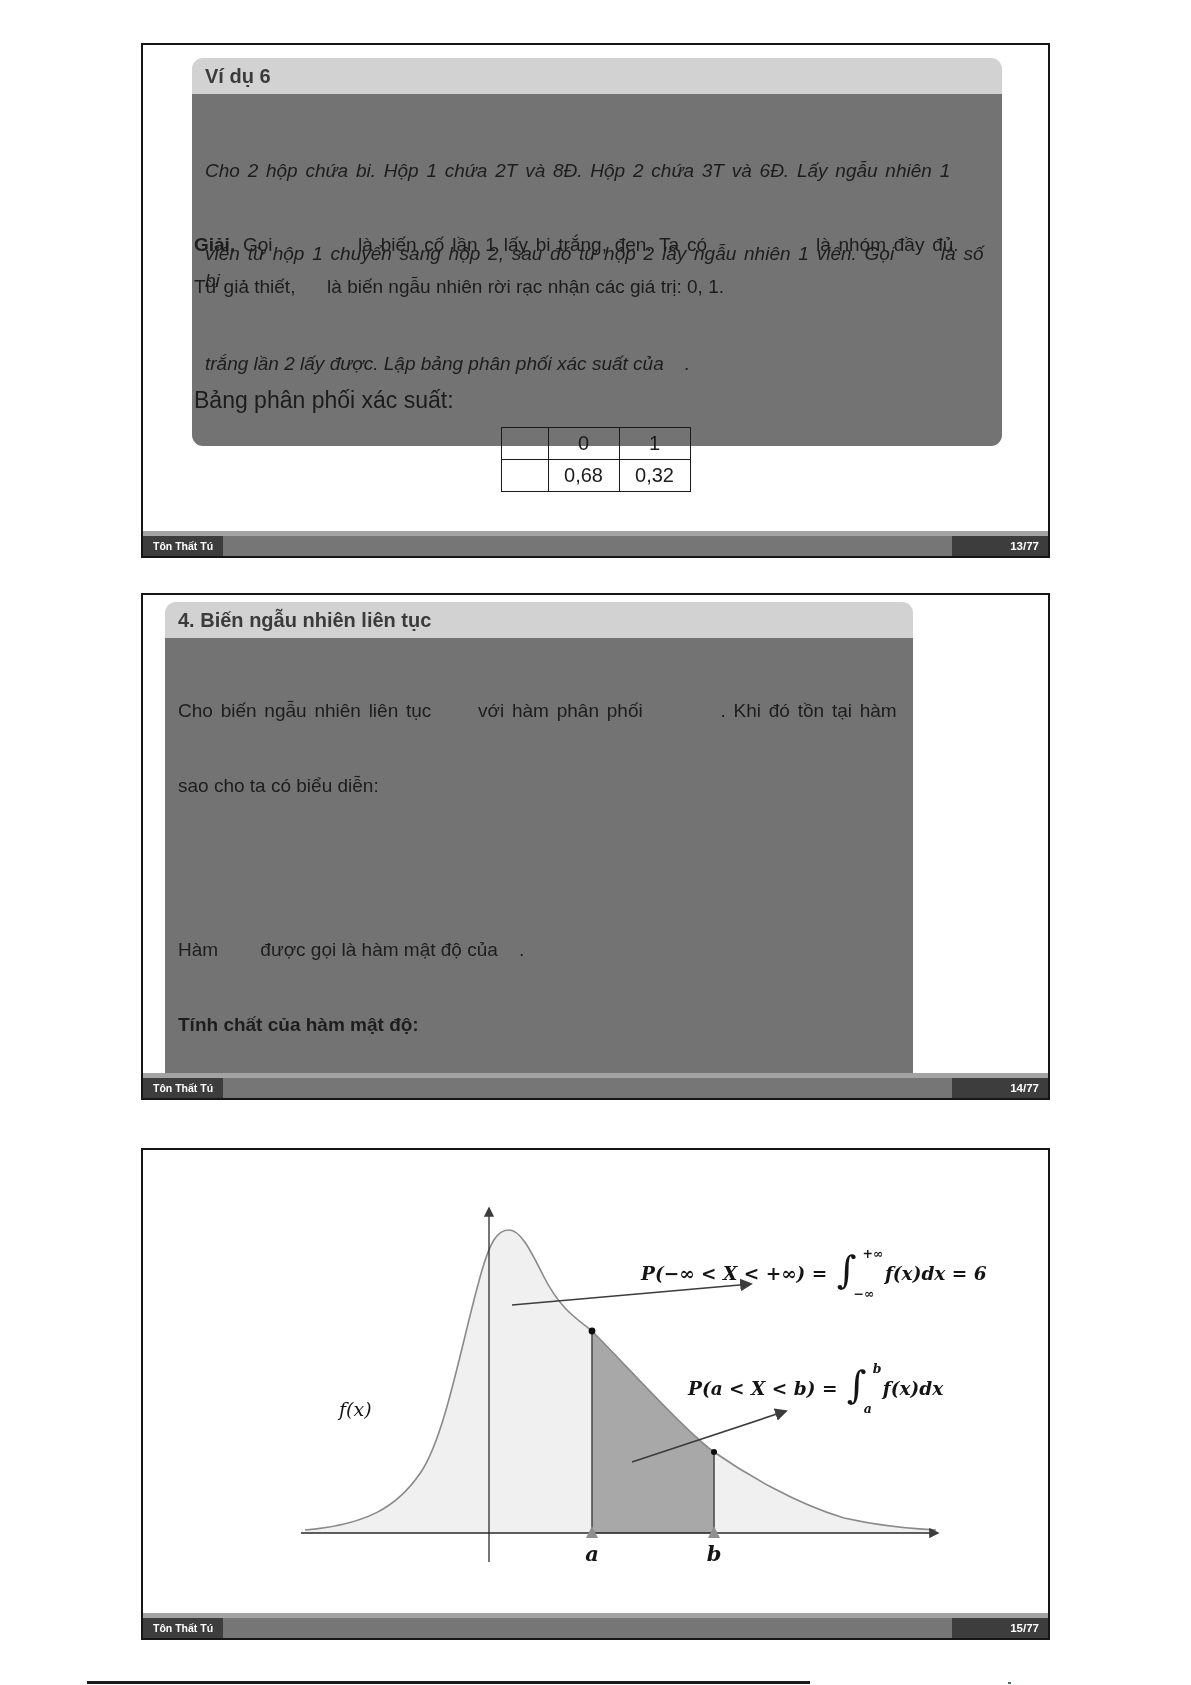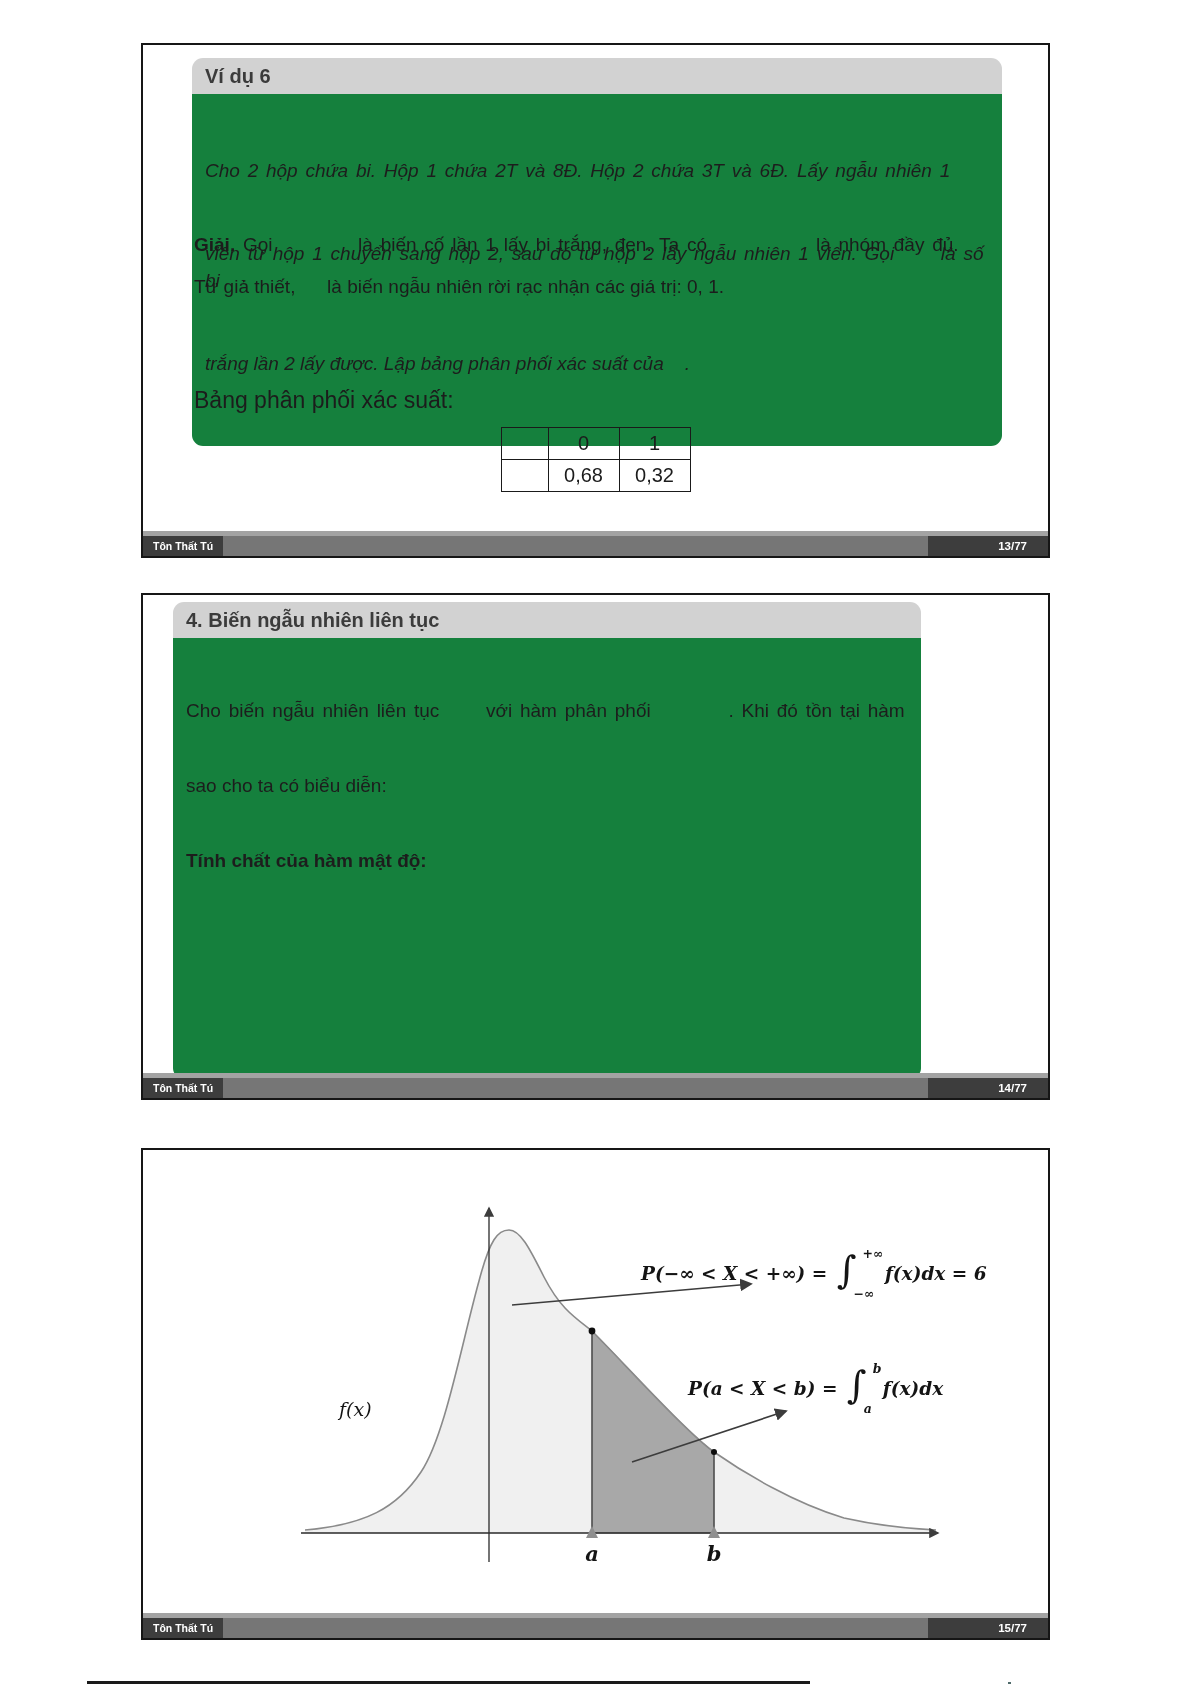--- a/index.html
+++ b/index.html
@@ -22,31 +22,31 @@
     display:flex; background:#767676; border-top:5px solid #a3a3a3;
   }
   .fauthor {
     background:#3d3d3d; color:#ffffff; font-size:10.5px; font-weight:bold;
     padding:0 10px; display:flex; align-items:center; white-space:nowrap;
   }
   .fmid { flex:1; }
   .fpage {
     background:#3d3d3d; color:#ffffff; font-size:11.5px; font-weight:bold;
     width:78px; display:flex; align-items:center; justify-content:flex-end;
-    padding:0 21px;
+    padding:0 9px;
   }
 
   
   .block { position:absolute; border-radius:11px; overflow:hidden; }
   .block-head {
     background:#d2d2d2; color:#3b3b3b; font-weight:bold; font-size:20px;
     padding:7px 13px 6px;
   }
   .block-body {
-    background:#15803d; color:#1d1d1d; font-size:19px; line-height:28px;
+    background:#737373; color:#1d1d1d; font-size:19px; line-height:28px;
     padding:7px 13px 13px; white-space:pre-wrap;
   }
   .italicbody { font-style:italic; }
   .stretch { word-spacing:2.5px; }
 
   .textline { white-space:pre-wrap; font-size:19px; line-height:27px; }
   .sol { position:absolute; left:51px; width:808px; }
 
   #tbl-label13 { position:absolute; left:51px; top:342px; font-size:23px; }
   table.dist {
@@ -120,25 +120,26 @@
     </table>
 
   <div class="footerbar">
     <div class="fauthor">Tôn Thất Tú</div>
     <div class="fmid"></div>
     <div class="fpage">13/77</div>
   </div>
 </div>
 
 <div class="slide" id="slide14">
-  <div class="block" id="block14" style="left:30px; top:7px; width:748px;">
+  <div class="block" id="block14" style="left:22px; top:7px; width:748px;">
     <div class="block-head">4. Biến ngẫu nhiên liên tục</div>
     <div class="block-body">
       <div class="textline m-top6 stretch">Cho biến ngẫu nhiên liên tục      với hàm phân phối          . Khi đó tồn tại hàm</div>
       <div class="textline">sao cho ta có biểu diễn:</div>
+      <div class="textline m-top88">Hàm        được gọi là hàm mật độ của    .</div>
       <div class="textline"><b>Tính chất của hàm mật độ:</b></div>
       
       
       
       
       
       
     </div>
   </div>
 

